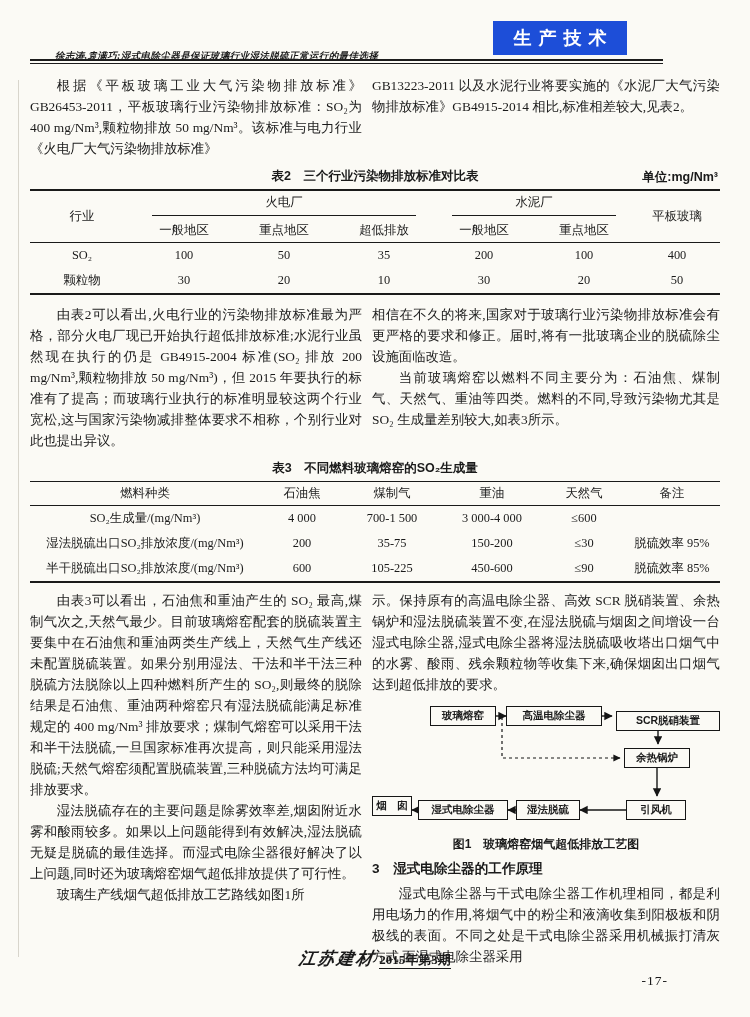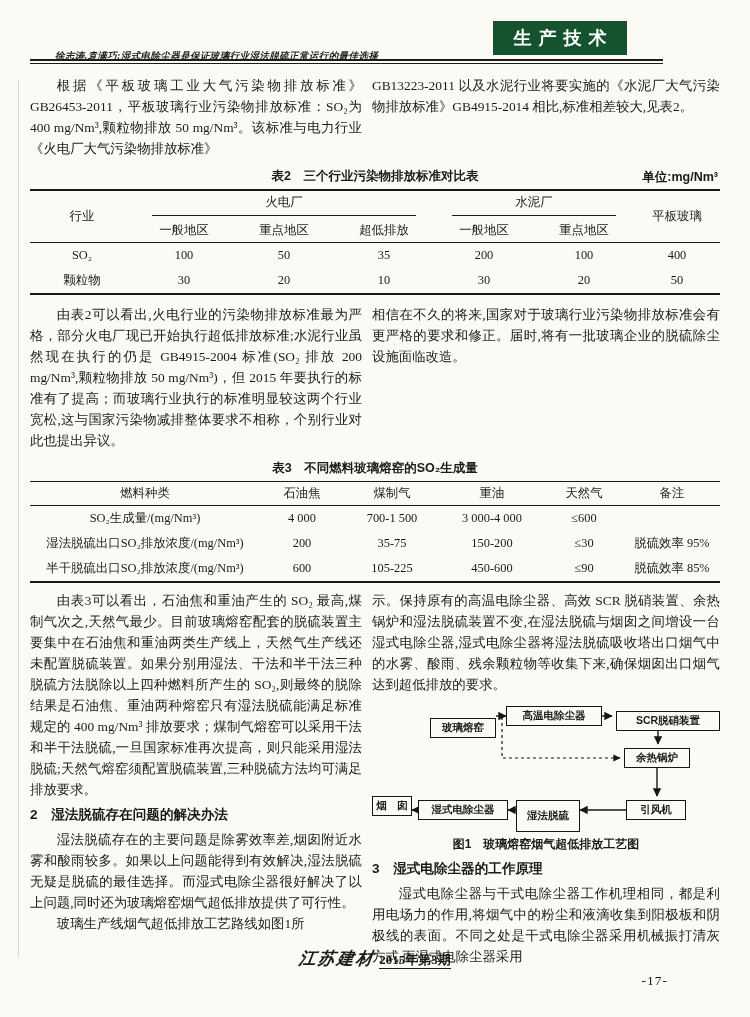--- a/index.html
+++ b/index.html
@@ -4,21 +4,21 @@
 <style>
   html,body{margin:0;padding:0;}
   body{width:750px;height:1017px;background:#f6f5f0;}
   .page{position:relative;width:750px;height:1017px;background:#fbfaf5;overflow:hidden;
         font-family:"Liberation Serif","DejaVu Serif",serif;color:#1a1a1a;}
   .scan-edge{position:absolute;left:18px;top:80px;bottom:60px;width:1px;background:#d8d5cc;}
 
   
   .header{position:relative;height:64px;}
   .running-head{position:absolute;left:55px;top:50px;font-size:9.5px;font-weight:bold;font-style:italic;letter-spacing:0.4px;}
-  .badge{position:absolute;left:493px;top:21px;width:134px;height:34px;background:#14532d;color:#ffffff;
+  .badge{position:absolute;left:493px;top:21px;width:134px;height:34px;background:#1d4ed8;color:#ffffff;
          display:flex;align-items:center;justify-content:center;font-family:"Liberation Sans",sans-serif;
          font-size:18px;font-weight:bold;letter-spacing:7px;text-indent:7px;}
   .header-rule{position:absolute;left:30px;top:59px;width:633px;height:2px;
                border-top:2px solid #1c1c1c;border-bottom:1px solid #1c1c1c;}
 
   
   .cols{display:flex;gap:10px;padding:0 30px;}
   .col-l{width:332px;}
   .col-r{width:348px;}
   p{margin:0;text-align:justify;font-size:13.4px;line-height:21px;}
@@ -134,20 +134,21 @@
       </tbody>
     </table>
   </div>
 
   <div class="cols row2">
     <div class="col-l">
       <p class="ind">由表2可以看出,火电行业的污染物排放标准最为严格，部分火电厂现已开始执行超低排放标准;水泥行业虽然现在执行的仍是 GB4915-2004 标准(SO₂ 排放 200 mg/Nm³,颗粒物排放 50 mg/Nm³)，但 2015 年要执行的标准有了提高；而玻璃行业执行的标准明显较这两个行业宽松,这与国家污染物减排整体要求不相称，个别行业对此也提出异议。</p>
     </div>
     <div class="col-r">
       <p>相信在不久的将来,国家对于玻璃行业污染物排放标准会有更严格的要求和修正。届时,将有一批玻璃企业的脱硫除尘设施面临改造。</p>
+      <p class="ind">当前玻璃熔窑以燃料不同主要分为：石油焦、煤制气、天然气、重油等四类。燃料的不同,导致污染物尤其是 SO₂ 生成量差别较大,如表3所示。</p>
     </div>
   </div>
 
   <div class="tblwrap">
     <div class="tbl-caption">
       <span class="tbl-title">表3　不同燃料玻璃熔窑的SO₂生成量</span>
     </div>
     <table class="tbl" style="border-top-width:1.5px;">
       <colgroup>
         <col style="width:230px">
@@ -192,21 +193,20 @@
           <td>≤90</td>
           <td>脱硫效率 85%</td>
         </tr>
       </tbody>
     </table>
   </div>
 
   <div class="cols row3">
     <div class="col-l">
       <p class="ind">由表3可以看出，石油焦和重油产生的 SO₂ 最高,煤制气次之,天然气最少。目前玻璃熔窑配套的脱硫装置主要集中在石油焦和重油两类生产线上，天然气生产线还未配置脱硫装置。如果分别用湿法、干法和半干法三种脱硫方法脱除以上四种燃料所产生的 SO₂,则最终的脱除结果是石油焦、重油两种熔窑只有湿法脱硫能满足标准规定的 400 mg/Nm³ 排放要求；煤制气熔窑可以采用干法和半干法脱硫,一旦国家标准再次提高，则只能采用湿法脱硫;天然气熔窑须配置脱硫装置,三种脱硫方法均可满足排放要求。</p>
-      <div class="sec-h">2　湿法脱硫存在问题的解决办法</div>
       <p class="ind">湿法脱硫存在的主要问题是除雾效率差,烟囱附近水雾和酸雨较多。如果以上问题能得到有效解决,湿法脱硫无疑是脱硫的最佳选择。而湿式电除尘器很好解决了以上问题,同时还为玻璃熔窑烟气超低排放提供了可行性。</p>
       <p class="ind">玻璃生产线烟气超低排放工艺路线如图1所</p>
     </div>
     <div class="col-r">
       <p>示。保持原有的高温电除尘器、高效 SCR 脱硝装置、余热锅炉和湿法脱硫装置不变,在湿法脱硫与烟囱之间增设一台湿式电除尘器,湿式电除尘器将湿法脱硫吸收塔出口烟气中的水雾、酸雨、残余颗粒物等收集下来,确保烟囱出口烟气达到超低排放的要求。</p>
 
       <div class="diagram">
         <svg width="348" height="126" viewBox="0 0 348 126">
           <defs>
             <marker id="ah" markerWidth="7" markerHeight="7" refX="5.5" refY="3" orient="auto">
@@ -215,26 +215,26 @@
           </defs>
           <path d="M124,12 L134,12" stroke="#161616" stroke-width="1.4" marker-end="url(#ah)"></path>
           <path d="M230,12 L240,12" stroke="#161616" stroke-width="1.4" marker-end="url(#ah)"></path>
           <path d="M286,22 L286,40" stroke="#161616" stroke-width="1.4" marker-end="url(#ah)"></path>
           <path d="M285,64 L285,92" stroke="#161616" stroke-width="1.4" marker-end="url(#ah)"></path>
           <path d="M130,13 L130,54 L248,54" stroke="#161616" stroke-width="1.2" fill="none" stroke-dasharray="3,3" marker-end="url(#ah)"></path>
           <path d="M254,106 L208,106" stroke="#161616" stroke-width="1.4" marker-end="url(#ah)"></path>
           <path d="M144,106 L136,106" stroke="#161616" stroke-width="1.4" marker-end="url(#ah)"></path>
           <path d="M46,106 L40,106" stroke="#161616" stroke-width="1.4" marker-end="url(#ah)"></path>
         </svg>
-        <div class="dbox" style="left:58px;top:14px;width:66px;height:20px;">玻璃熔窑</div>
+        <div class="dbox" style="left:58px;top:2px;width:66px;height:20px;">玻璃熔窑</div>
         <div class="dbox" style="left:134px;top:2px;width:96px;height:20px;">高温电除尘器</div>
         <div class="dbox" style="left:244px;top:7px;width:104px;height:20px;">SCR脱硝装置</div>
         <div class="dbox" style="left:252px;top:44px;width:66px;height:20px;">余热锅炉</div>
         <div class="dbox" style="left:254px;top:96px;width:60px;height:20px;">引风机</div>
-        <div class="dbox" style="left:144px;top:96px;width:64px;height:32px;text-align:center;">湿法脱硫</div>
+        <div class="dbox" style="left:144px;top:96px;width:64px;height:20px;text-align:center;">湿法脱硫</div>
         <div class="dbox" style="left:46px;top:96px;width:90px;height:20px;">湿式电除尘器</div>
         <div class="dbox" style="left:0px;top:92px;width:40px;height:20px;">烟　囱</div>
       </div>
       <div class="fig-caption">图1　玻璃熔窑烟气超低排放工艺图</div>
 
       <div class="sec-h">3　湿式电除尘器的工作原理</div>
       <p class="ind">湿式电除尘器与干式电除尘器工作机理相同，都是利用电场力的作用,将烟气中的粉尘和液滴收集到阳极板和阴极线的表面。不同之处是干式电除尘器采用机械振打清灰方式,而湿式电除尘器采用</p>
       <div class="page-num">-17-</div>
     </div>
   </div>

